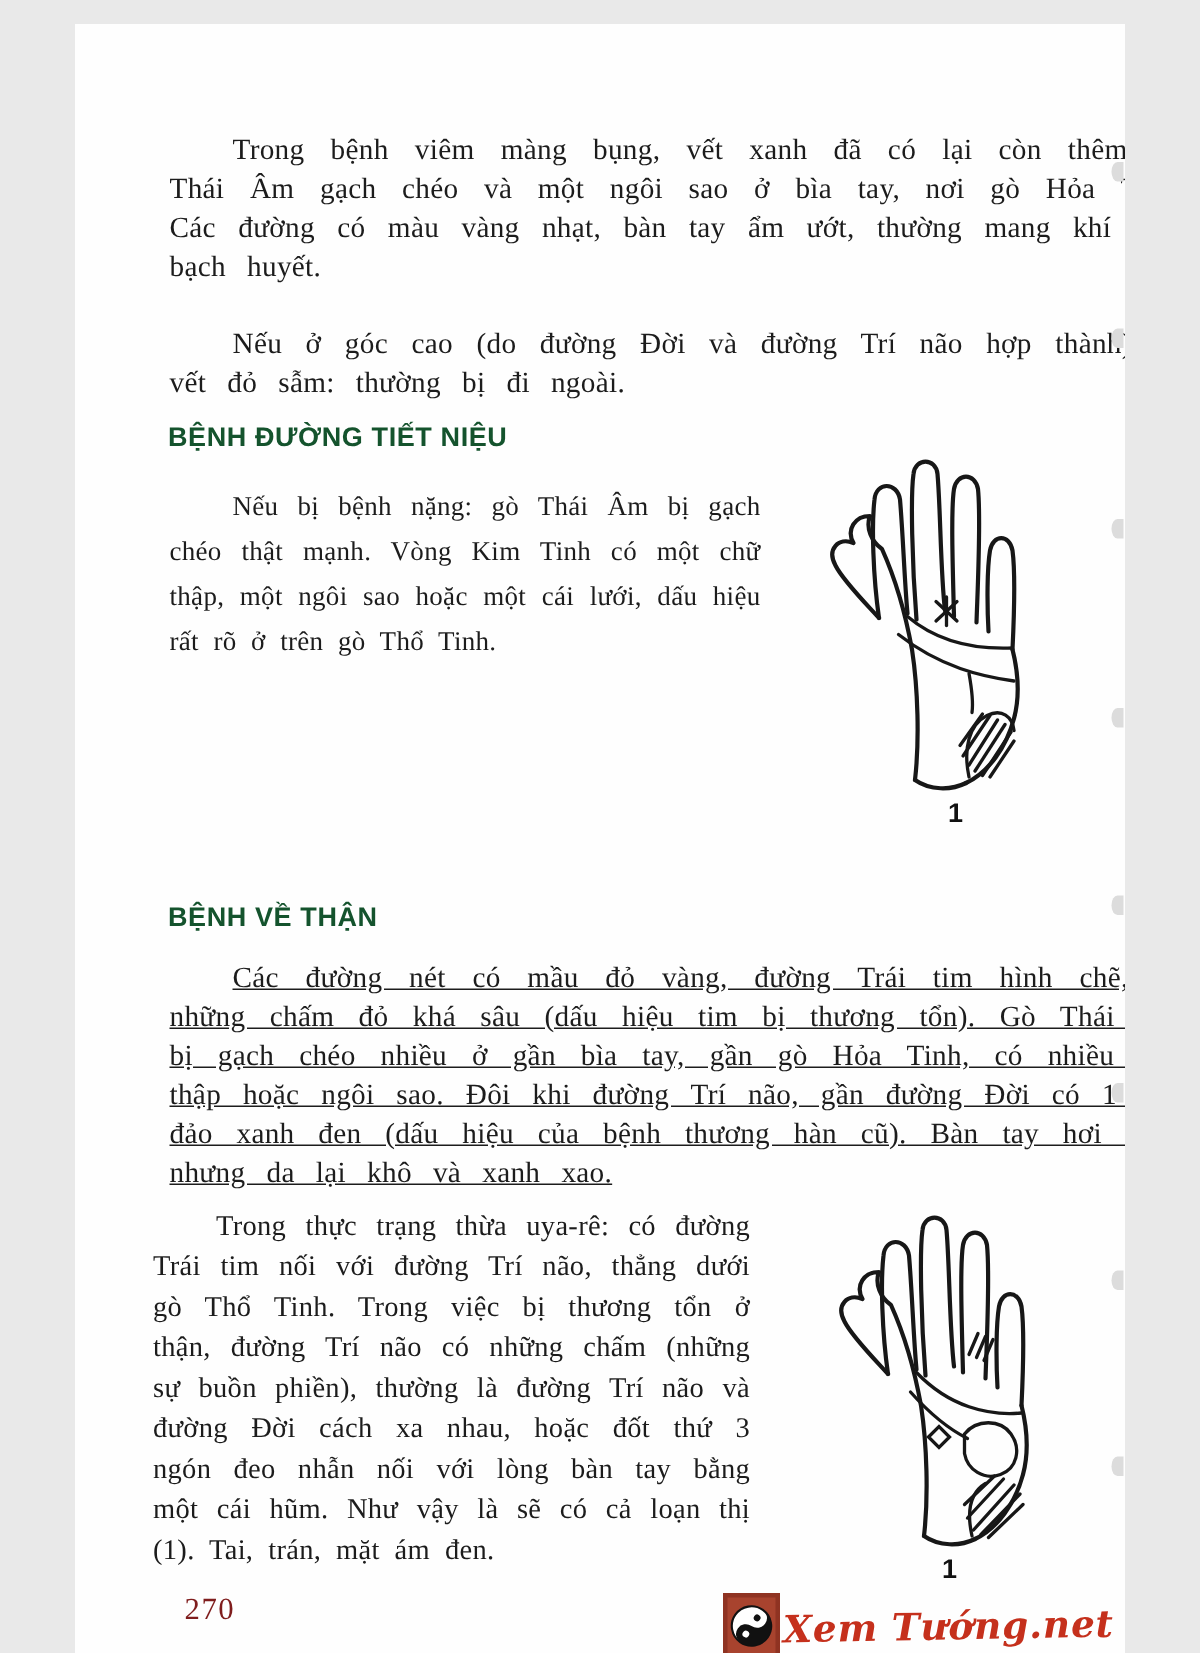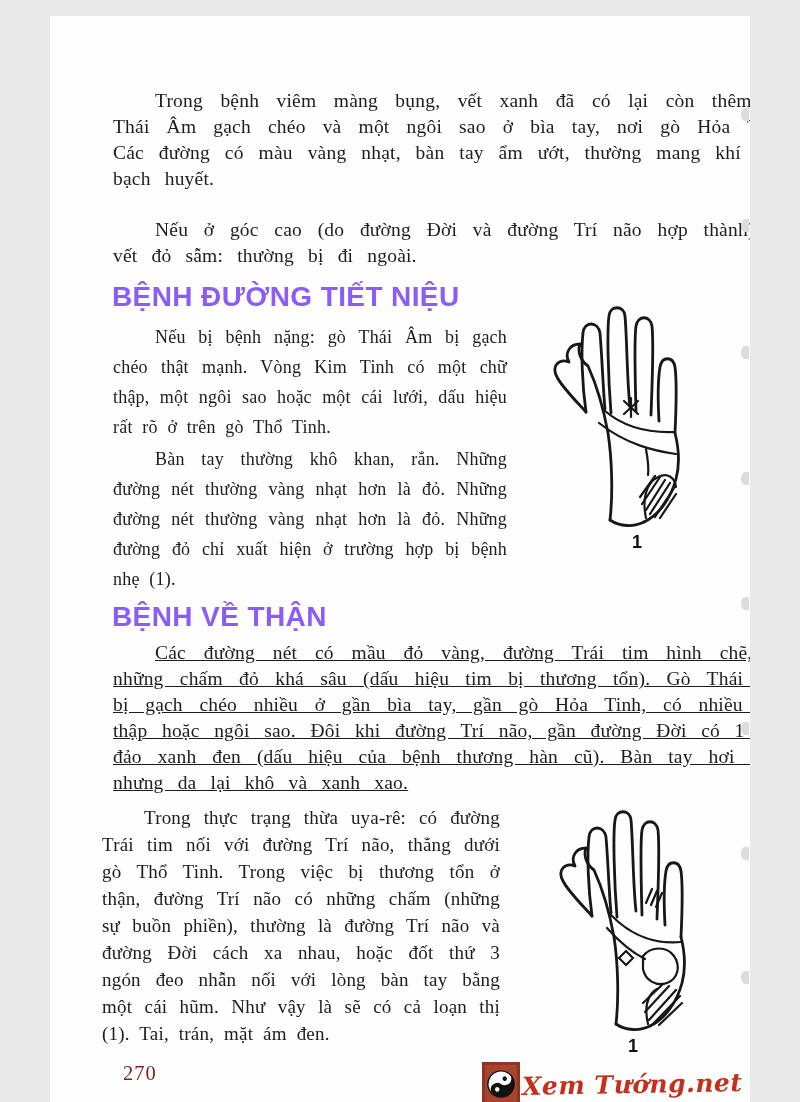--- a/index.html
+++ b/index.html
@@ -29,22 +29,22 @@
     word-spacing:5px;letter-spacing:0.2px;
   }
   .colB{
     left:52px;width:398px;
     font-size:19px;line-height:27px;
     word-spacing:5px;letter-spacing:0.2px;
   }
   .heading{
     position:absolute;left:62px;margin:0;
     font-family:"Liberation Sans","DejaVu Sans",sans-serif;
-    font-weight:700;font-size:28px;letter-spacing:0.4px;
-    color:#8b5cf6;white-space:nowrap;
+    font-weight:700;font-size:18px;letter-spacing:0.4px;
+    color:#14532d;white-space:nowrap;
   }
   .figure{
     position:absolute;width:160px;text-align:center;
   }
   .figure svg{display:block;}
   .fig-label{
     font-family:"Liberation Sans","DejaVu Sans",sans-serif;
     font-weight:700;font-size:18px;color:#111;
     margin-top:2px;
   }
@@ -81,21 +81,20 @@
 </head>
 <body>
 
 <div class="page">
 
   <p class="para full" style="top:72px;">Trong bệnh viêm màng bụng, vết xanh đã có lại còn thêm gò Thái Âm gạch chéo và một ngôi sao ở bìa tay, nơi gò Hỏa Tinh. Các đường có màu vàng nhạt, bàn tay ẩm ướt, thường mang khí chất bạch huyết.</p>
   <p class="para full" style="top:201px;">Nếu ở góc cao (do đường Đời và đường Trí não hợp thành) có vết đỏ sẫm: thường bị đi ngoài.</p>
 
   <h2 class="heading" style="top:265px;">BỆNH ĐƯỜNG TIẾT NIỆU</h2>
   <p class="para colA" style="top:306px;">Nếu bị bệnh nặng: gò Thái Âm bị gạch chéo thật mạnh. Vòng Kim Tinh có một chữ thập, một ngôi sao hoặc một cái lưới, dấu hiệu rất rõ ở trên gò Thổ Tinh.</p>
-  <p class="para colA" style="top:428px;">Bàn tay thường khô khan, rắn. Những đường nét thường vàng nhạt hơn là đỏ. Những đường nét thường vàng nhạt hơn là đỏ. Những đường đỏ chỉ xuất hiện ở trường hợp bị bệnh nhẹ (1).</p>
 
   <div class="figure" style="left:492px;top:286px;">
     <svg width="150" height="228" viewBox="0 0 140 228">
       <g class="hand">
 
         <path d="M39,110 C35,82 34,48 36,31 C37,19 51,19 53,31 C55,54 56,86 58,107"></path>
         <path d="M64,111 C61,74 60,28 62,14 C63,3 77,3 78,14 C80,36 80,80 83,105"></path>
         <path d="M89,109 C88,72 87,37 89,24 C91,13 103,13 105,24 C107,44 105,84 104,113"></path>
         <path d="M112,119 C111,101 111,77 113,65 C115,54 126,54 128,65 C130,80 129,110 128,131"></path>
 

